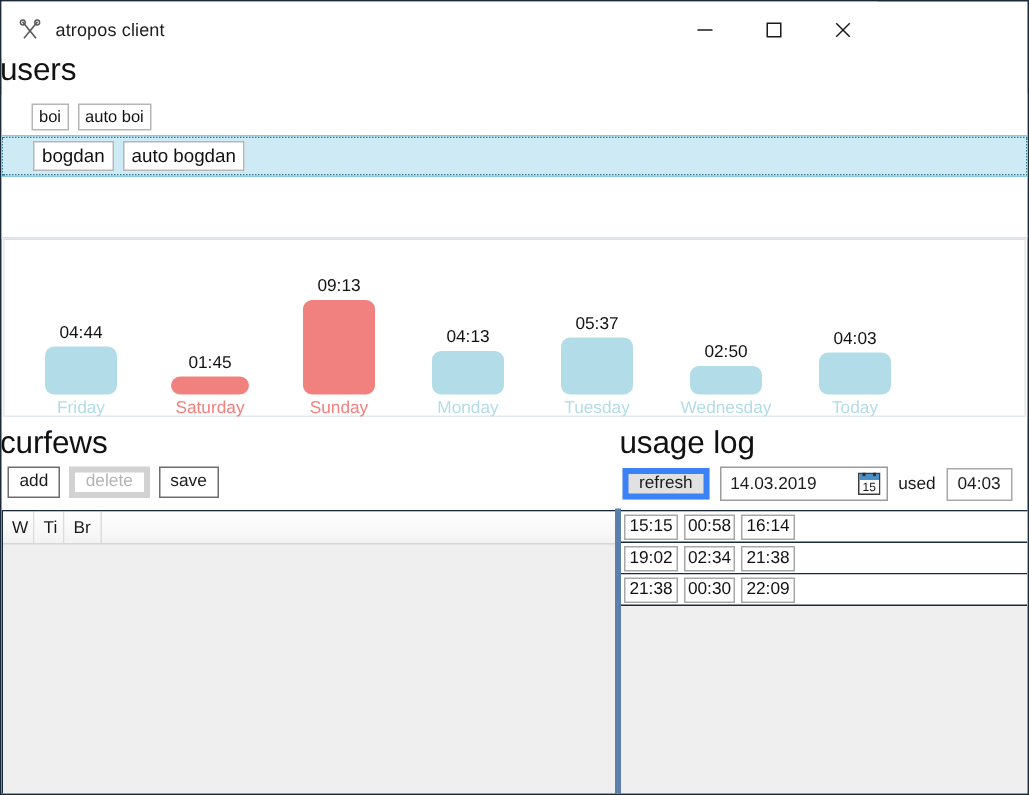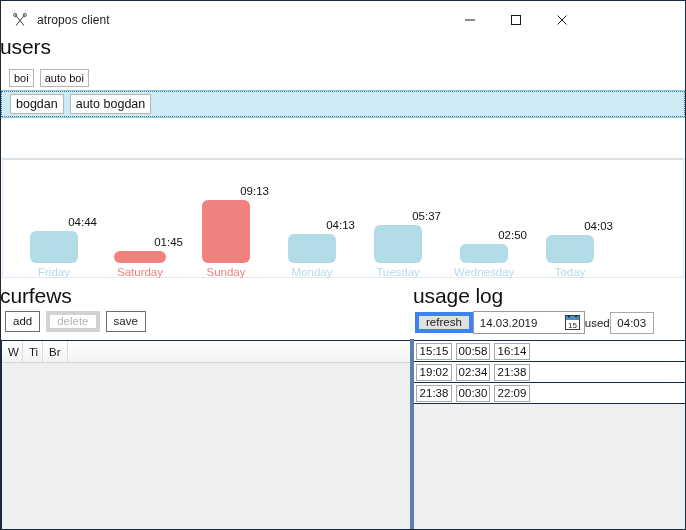--- a/index.html
+++ b/index.html
@@ -67,21 +67,21 @@
     left: 0px; top: 62px;
     width: 684px; height: 96px;
     background: #ffffff;
     box-sizing: border-box;
   }
   .user-row {
     position: absolute; left: 0;
     width: 684px; height: 26px;
     box-sizing: border-box;
     display: flex; align-items: center;
-    padding-left: 8px;
+    padding-left: 20px;
   }
   .user-row.r0 { top: 2px; }
   .user-row.r1 {
     top: 28px;
     background: #cdeaf5;
     border: 1px dotted #3a7a92;
     outline: 1px solid #89cbe0;
   }
   .cell-box {
     border: 1px solid #b6b6b6;
@@ -120,21 +120,21 @@
     position: absolute;
     bottom: 14px;
     width: 86px;
     text-align: center;
   }
   .bar-val {
     position: absolute;
     left: 0; width: 86px;
     font-size: 11.5px;
     color: #111111;
-    text-align: right;
+    text-align: center;
     white-space: nowrap;
   }
   .bar {
     position: absolute;
     left: 50%;
     transform: translateX(-50%);
     bottom: 0;
     border-radius: 6px;
   }
   .bar-label {
@@ -176,21 +176,21 @@
     background: #ffffff;
     border: 1px solid #6d6d6d;
   }
   .curfew-toolbar {
     position: absolute; left: 4px; top: 310px;
     display: flex; gap: 6px;
   }
 
   .usage-toolbar {
     position: absolute; left: 414px; top: 310px;
-    display: flex; gap: 0; align-items: center;
+    display: flex; gap: 7px; align-items: center;
   }
   .date-field {
     display: inline-flex; align-items: center;
     height: 23px; width: 112px;
     border: 1px solid #9b9b9b;
     background: #ffffff;
     box-sizing: border-box;
     padding: 0 4px 0 6px;
     font-size: 11.5px; color: #1b1b1b;
     justify-content: space-between;

